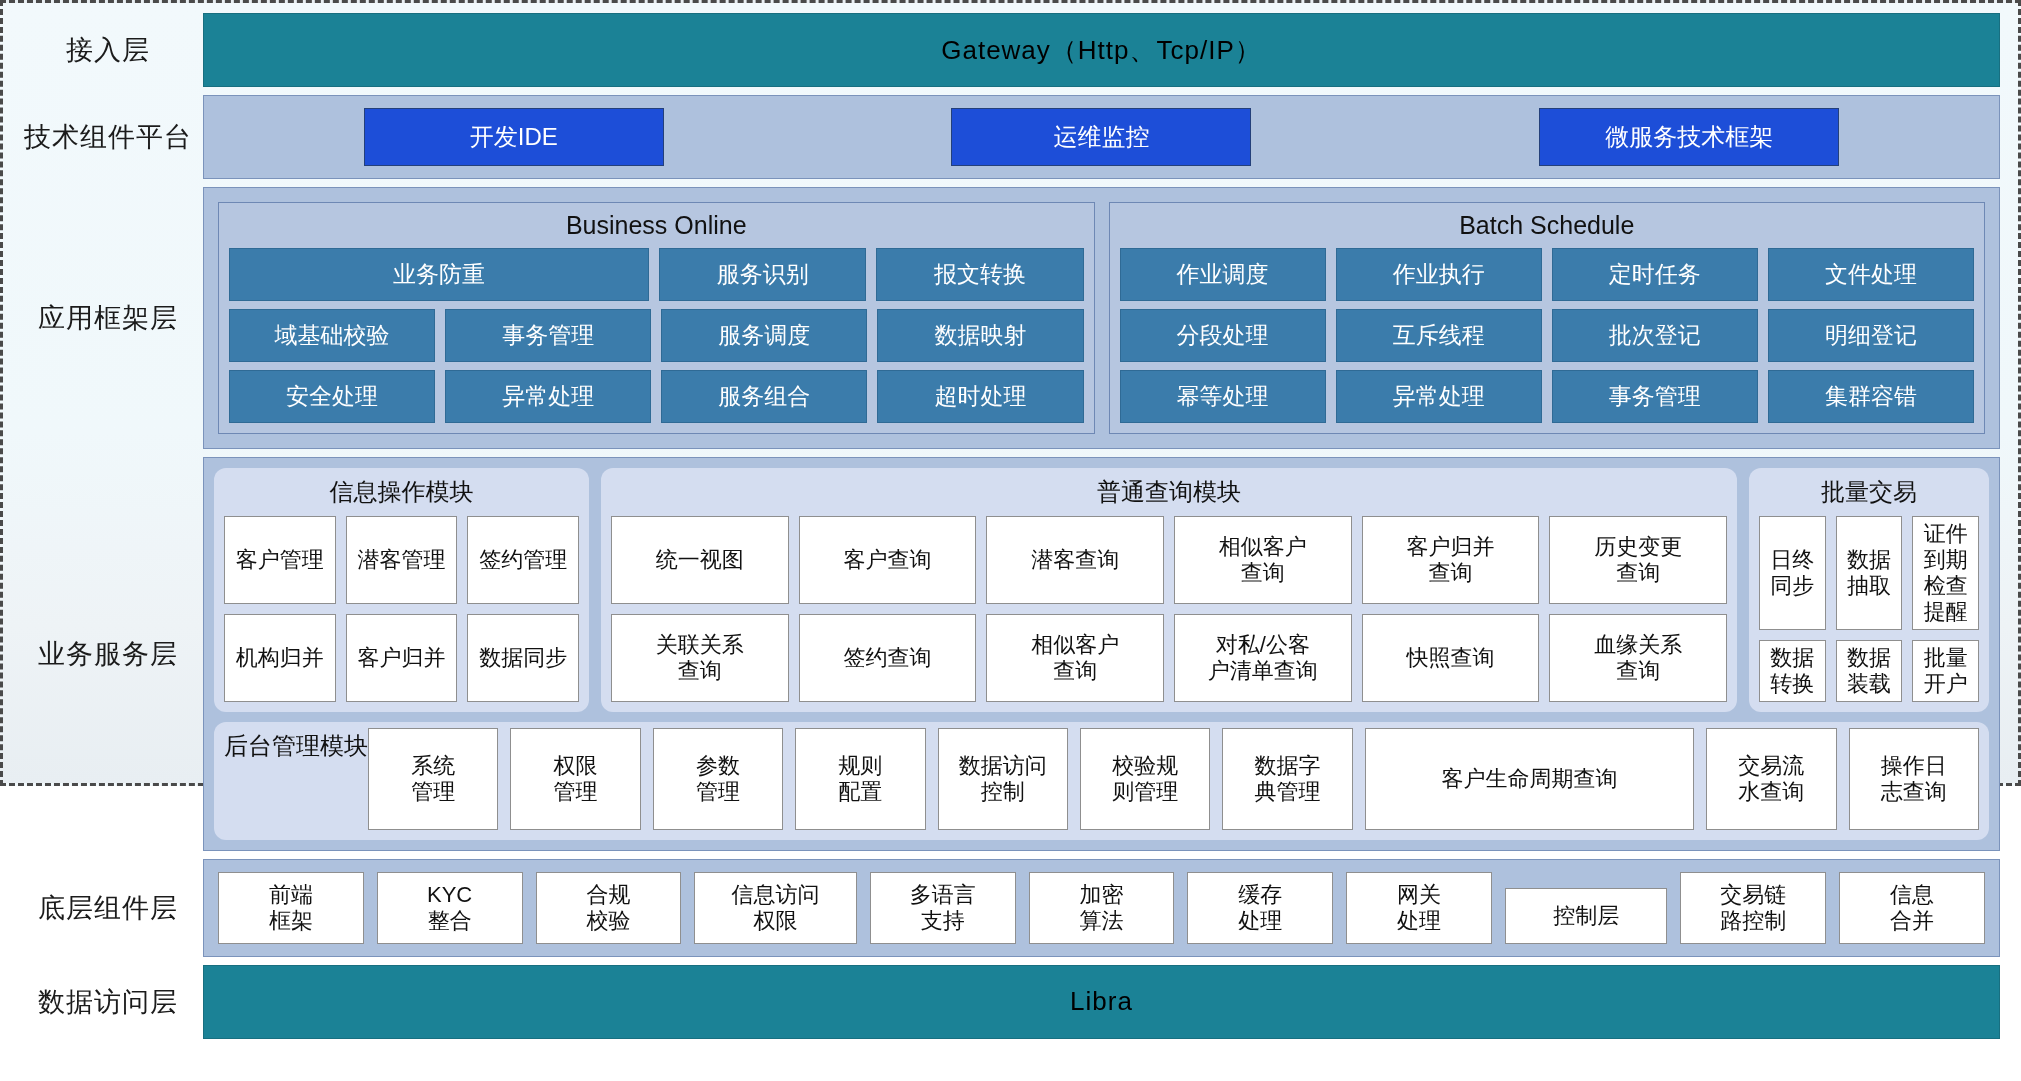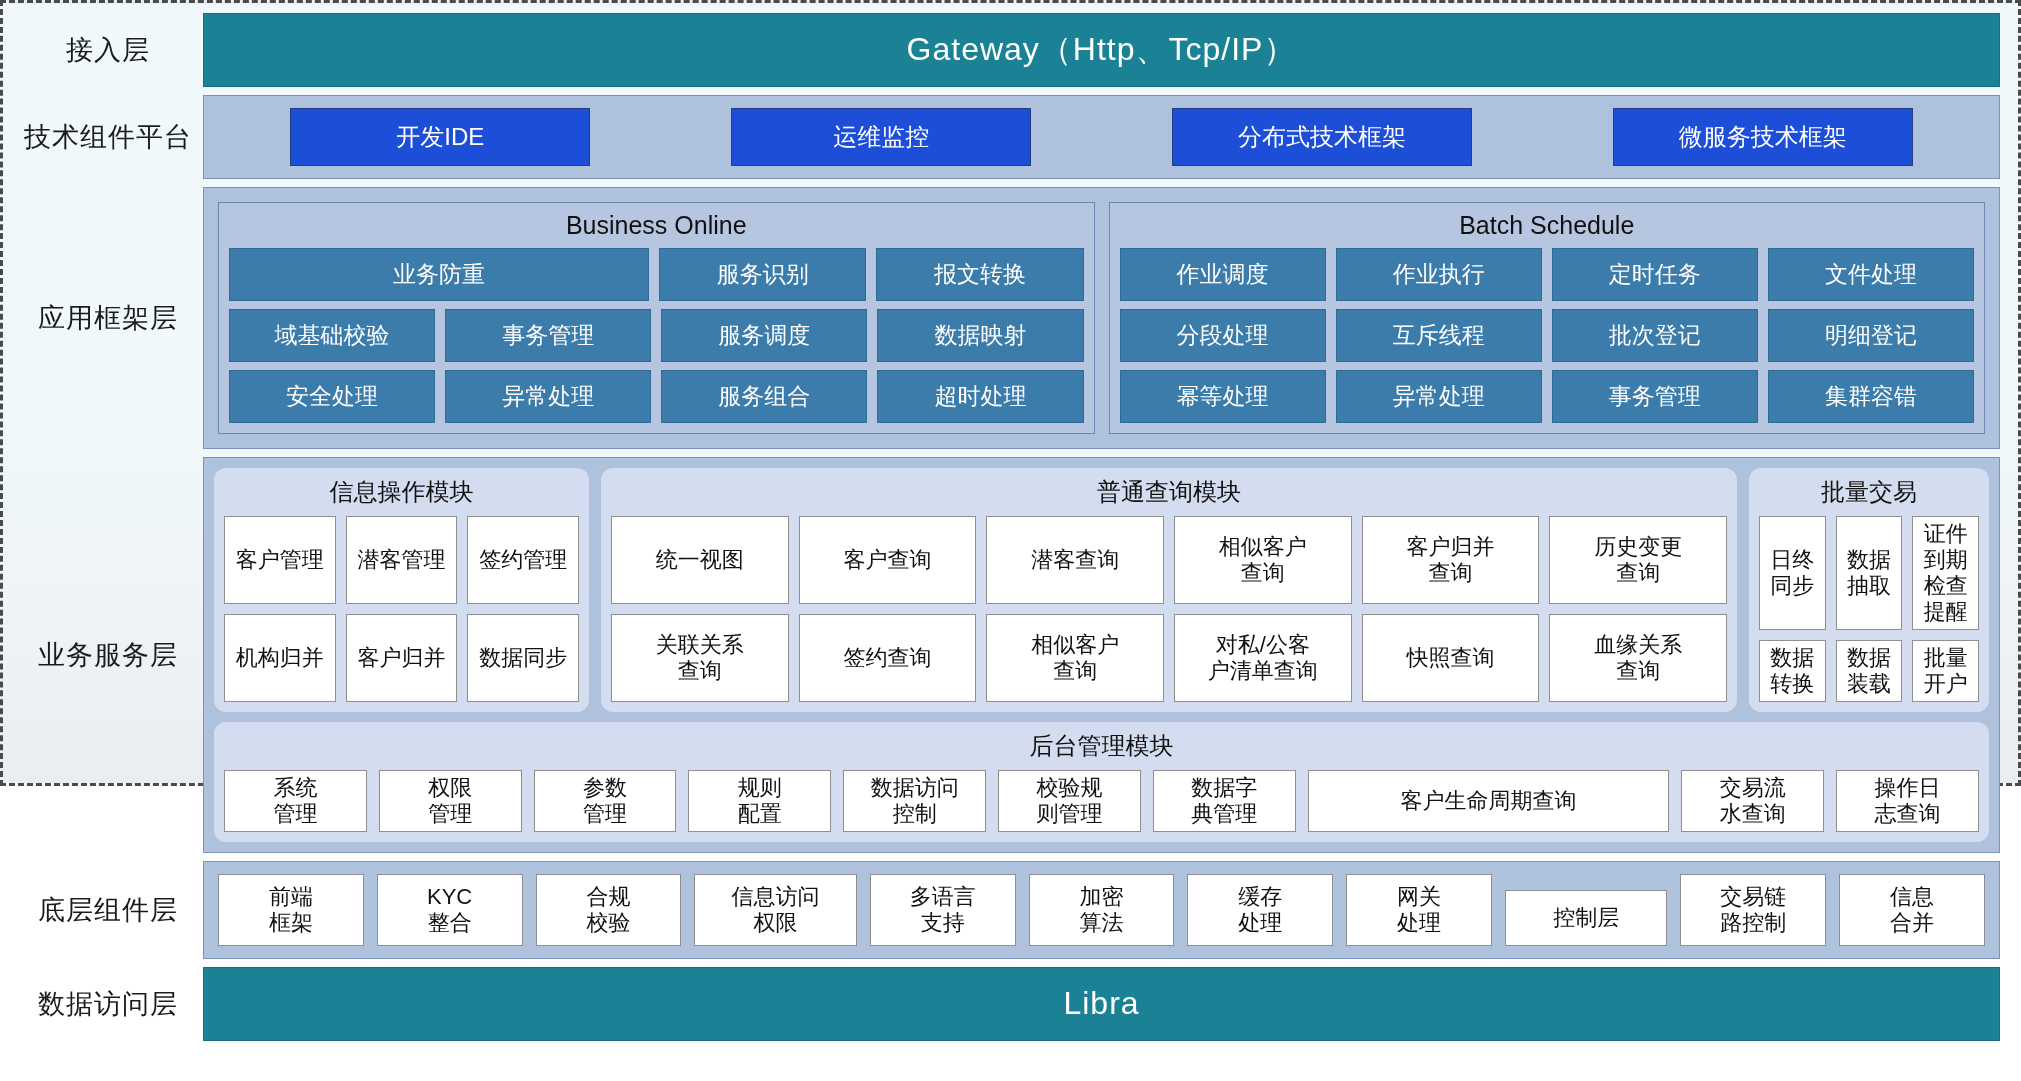--- a/index.html
+++ b/index.html
@@ -25,23 +25,23 @@
     font-size: 27px; color: #1b1b1b; letter-spacing: 1px;
     font-family: "DejaVu Sans", "Liberation Sans", sans-serif;
   }
   .layer-body { flex: 1; display: flex; }
 
   
   .teal-bar {
     flex: 1;
     background: #1b8296;
     border: 1px solid #186f80;
-    color: #ffffff;
+    color: #000000;
     display: flex; align-items: center; justify-content: center;
-    font-size: 32px;
+    font-size: 26px;
     letter-spacing: 1px;
   }
 
   
   .band {
     flex: 1;
     background: #aec1dd;
     border: 1px solid #7b93bb;
     display: flex; align-items: center; justify-content: space-around;
     padding: 12px 30px;
@@ -157,21 +157,20 @@
         <div class="teal-bar">Gateway（Http、Tcp/IP）</div>
       </div>
     </div>
 
     <div class="layer" style="flex:0 0 72px;">
       <div class="layer-label">技术组件平台</div>
       <div class="layer-body">
         <div class="band">
           <div class="darkchip">开发IDE</div>
           <div class="darkchip">运维监控</div>
-          <div class="darkchip">分布式技术框架</div>
           <div class="darkchip">微服务技术框架</div>
         </div>
       </div>
     </div>
 
     <div class="layer" style="flex:0 0 222px;">
       <div class="layer-label">应用框架层</div>
       <div class="layer-body">
         <div class="app-frame">
 
@@ -392,21 +391,21 @@
                         <span>开户</span>
                       </div>
                     </div>
                 </div>
               </div>
             </div>
 
           </div>
 
           <div class="svc-bottom" style="flex:0 0 118px;">
-            <div class="admin-card" style="height:100%;display:flex;flex-direction:column;">
+            <div class="admin-card" style="height:100%;display:flex;flex-direction:row;">
               <div class="mod-title">后台管理模块</div>
               <div class="admin-row" style="flex:1;">
                   <div class="wcell" style="flex: 1 1 0%;">
                     <div>
                       <span>系统</span>
                       <span>管理</span>
                     </div>
                   </div>
                   <div class="wcell" style="flex: 1 1 0%;">
                     <div>

